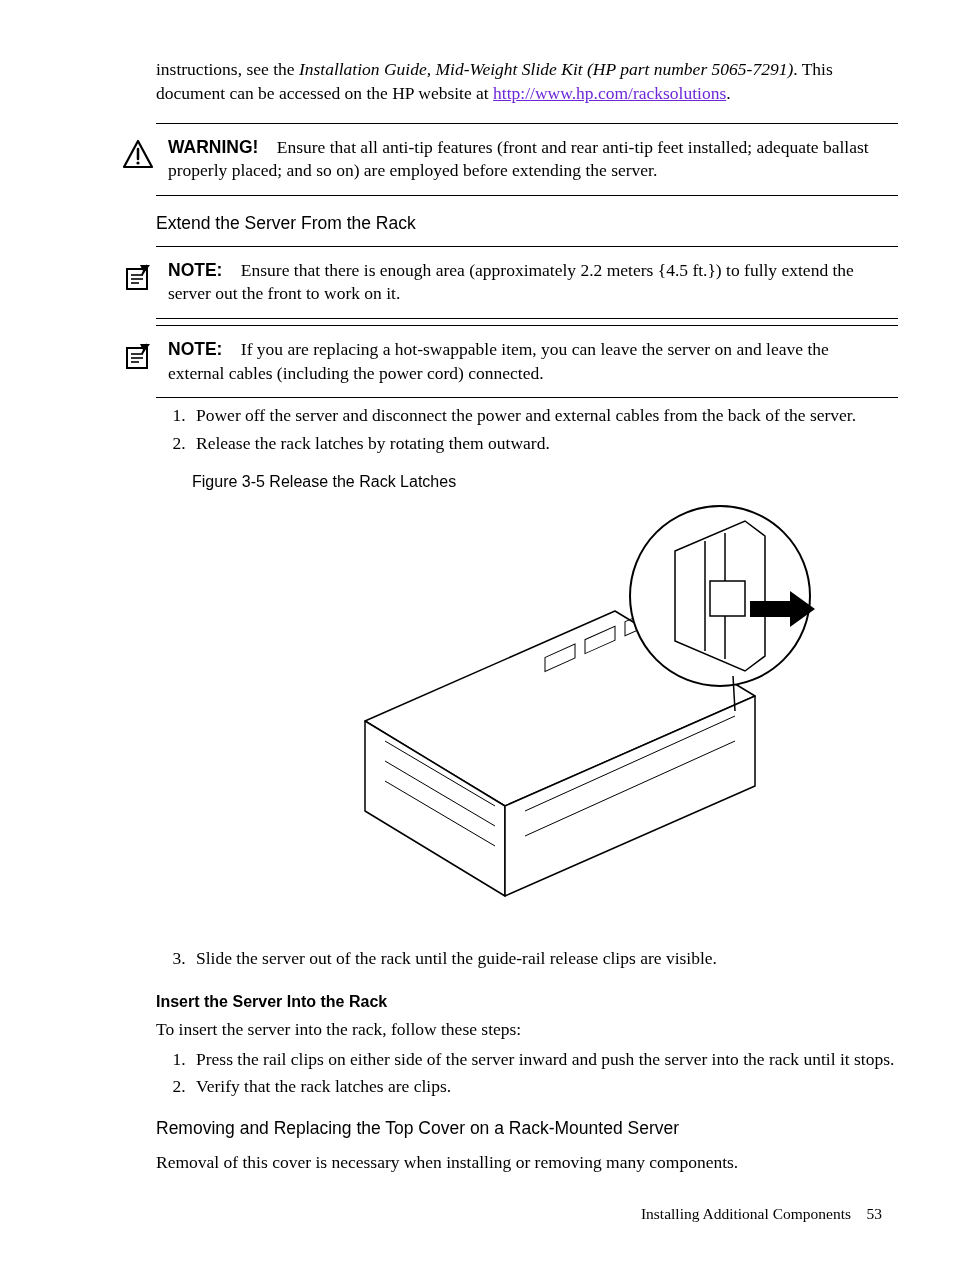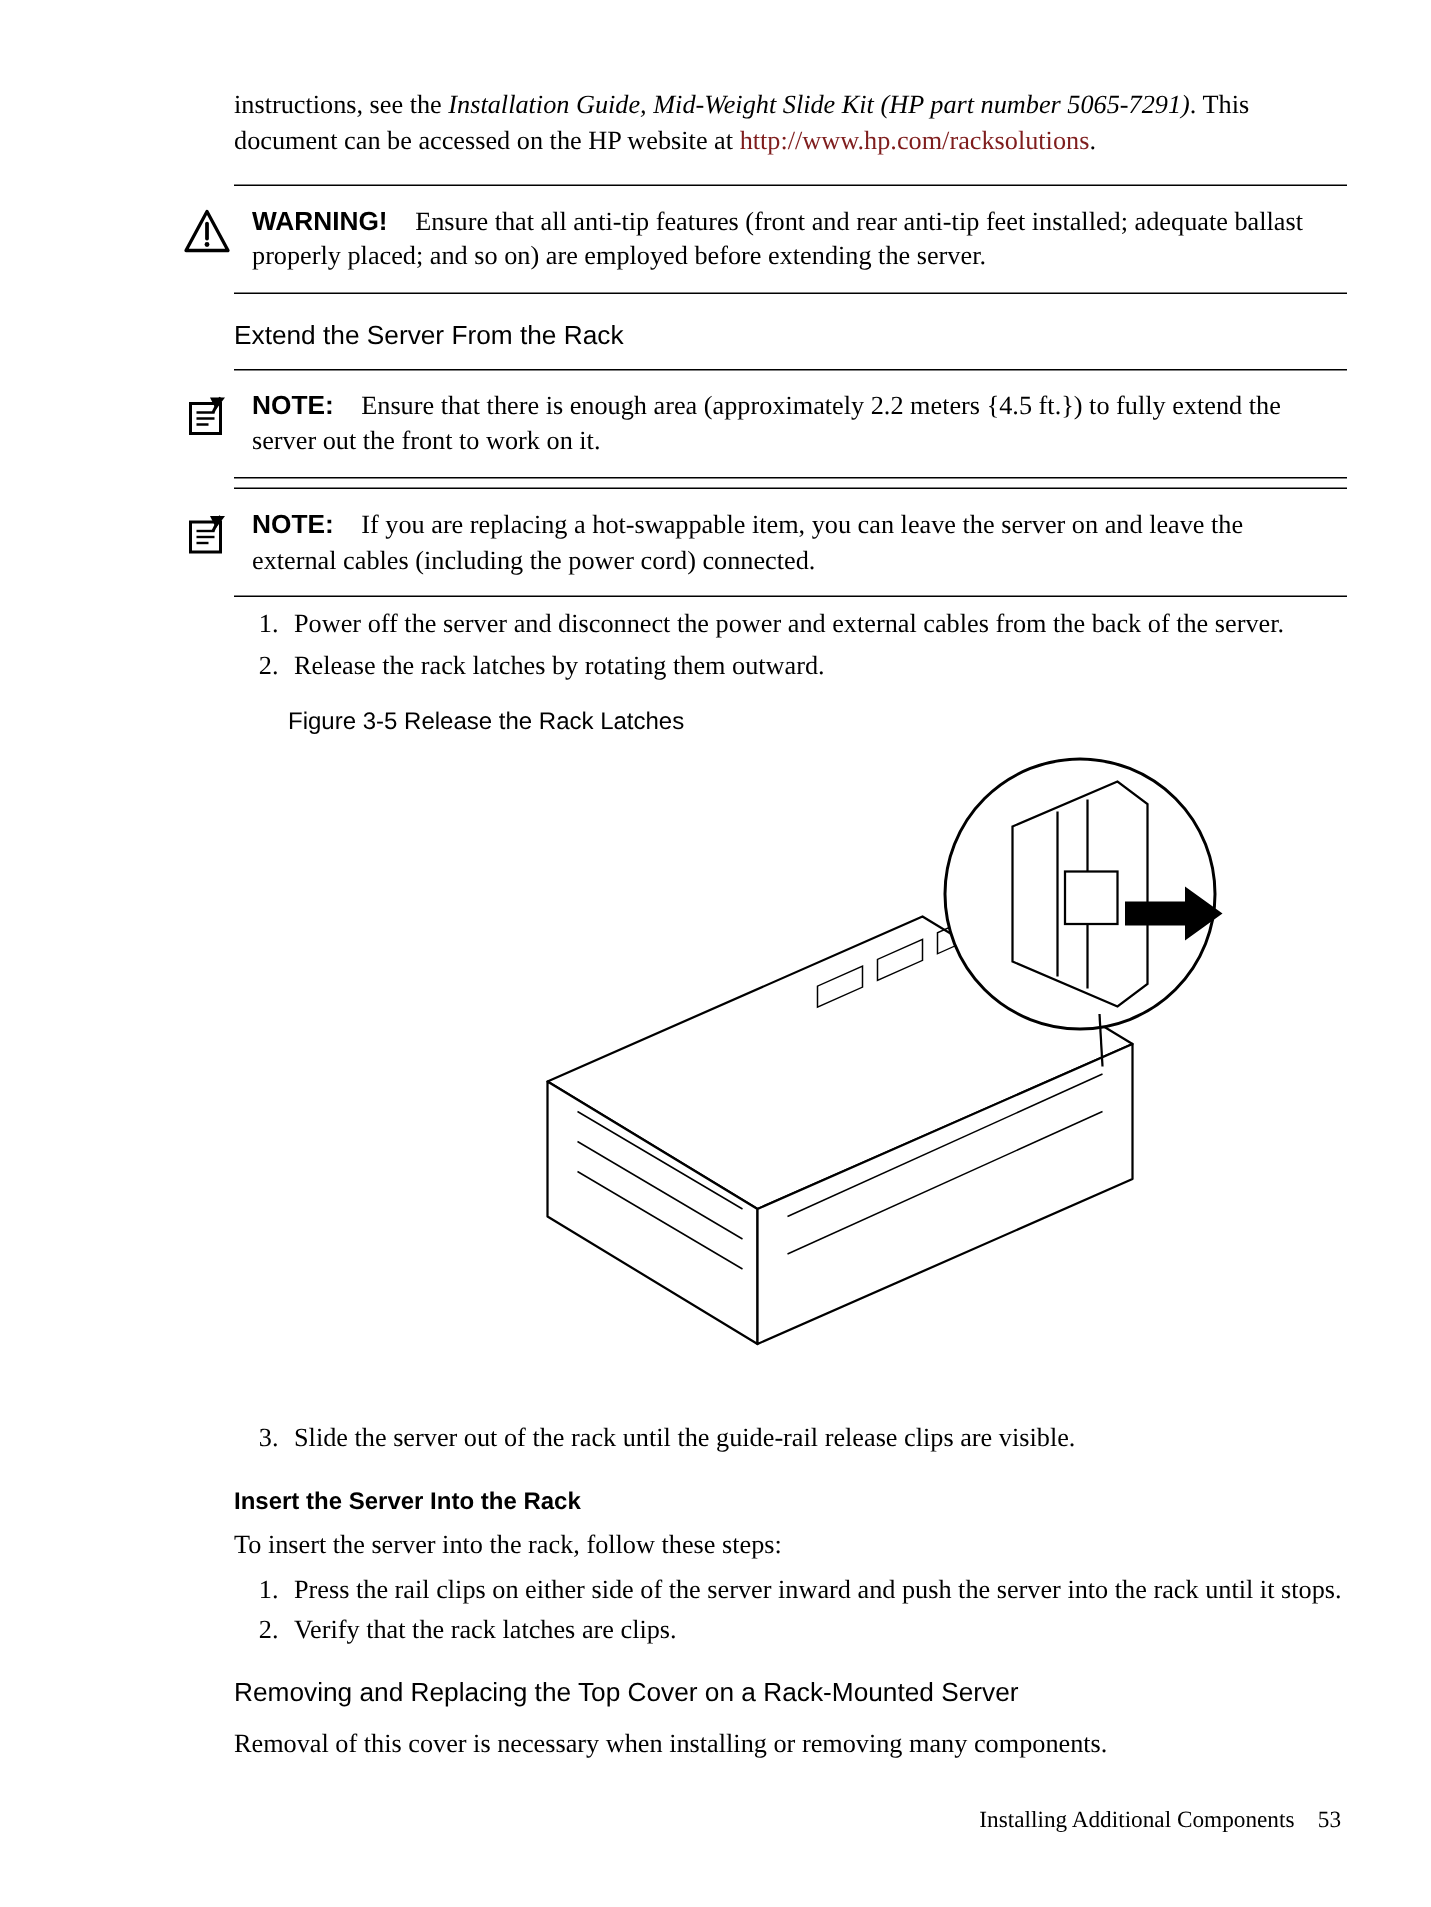--- a/index.html
+++ b/index.html
@@ -15,21 +15,22 @@
     width: 954px;
     min-height: 1271px;
     padding: 58px 56px 40px 112px;
     box-sizing: border-box;
     position: relative;
   }
   .italic {
     font-style: italic;
   }
   a.link {
-    color: #7f1d1d;
+    color: #6d28d9;
+    text-decoration: underline;
   }
   .hr {
     border: none;
     border-top: 1px solid #000;
     margin: 6px 0 6px 0;
   }
   .block {
     position: relative;
     padding-left: 44px;
     margin: 12px;
@@ -72,21 +73,21 @@
   .figure-box {
     margin: 0 0 0 80px;
     height: 440px;
     display: flex;
     align-items: center;
     justify-content: center;
   }
   .footer {
     position: absolute;
     bottom: 46px;
-    right: 60px;
+    right: 72px;
     font-size: 15.5px;
   }
   .sub-head {
     font-family: Arial, Helvetica, sans-serif;
     font-weight: bold;
     font-size: 16px;
     margin: 20px 0 6px 0;
   }
 </style>
 </head>

